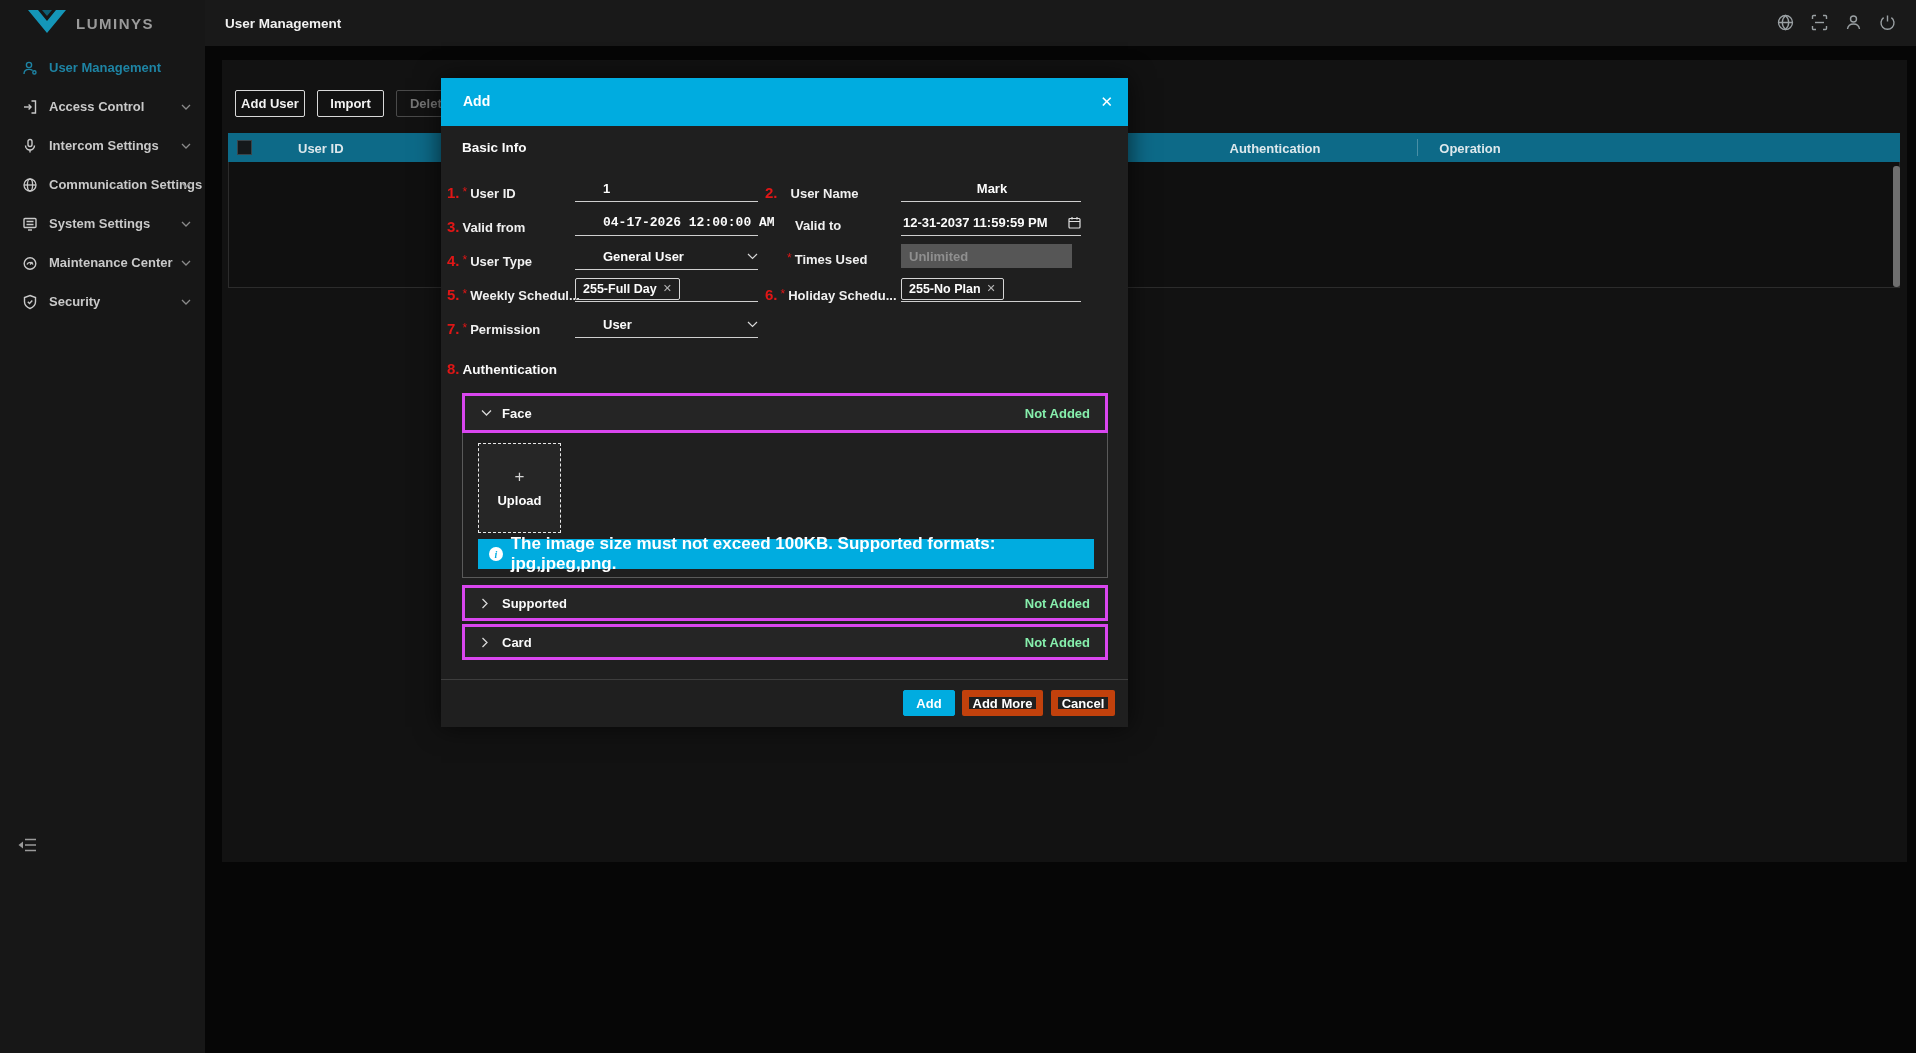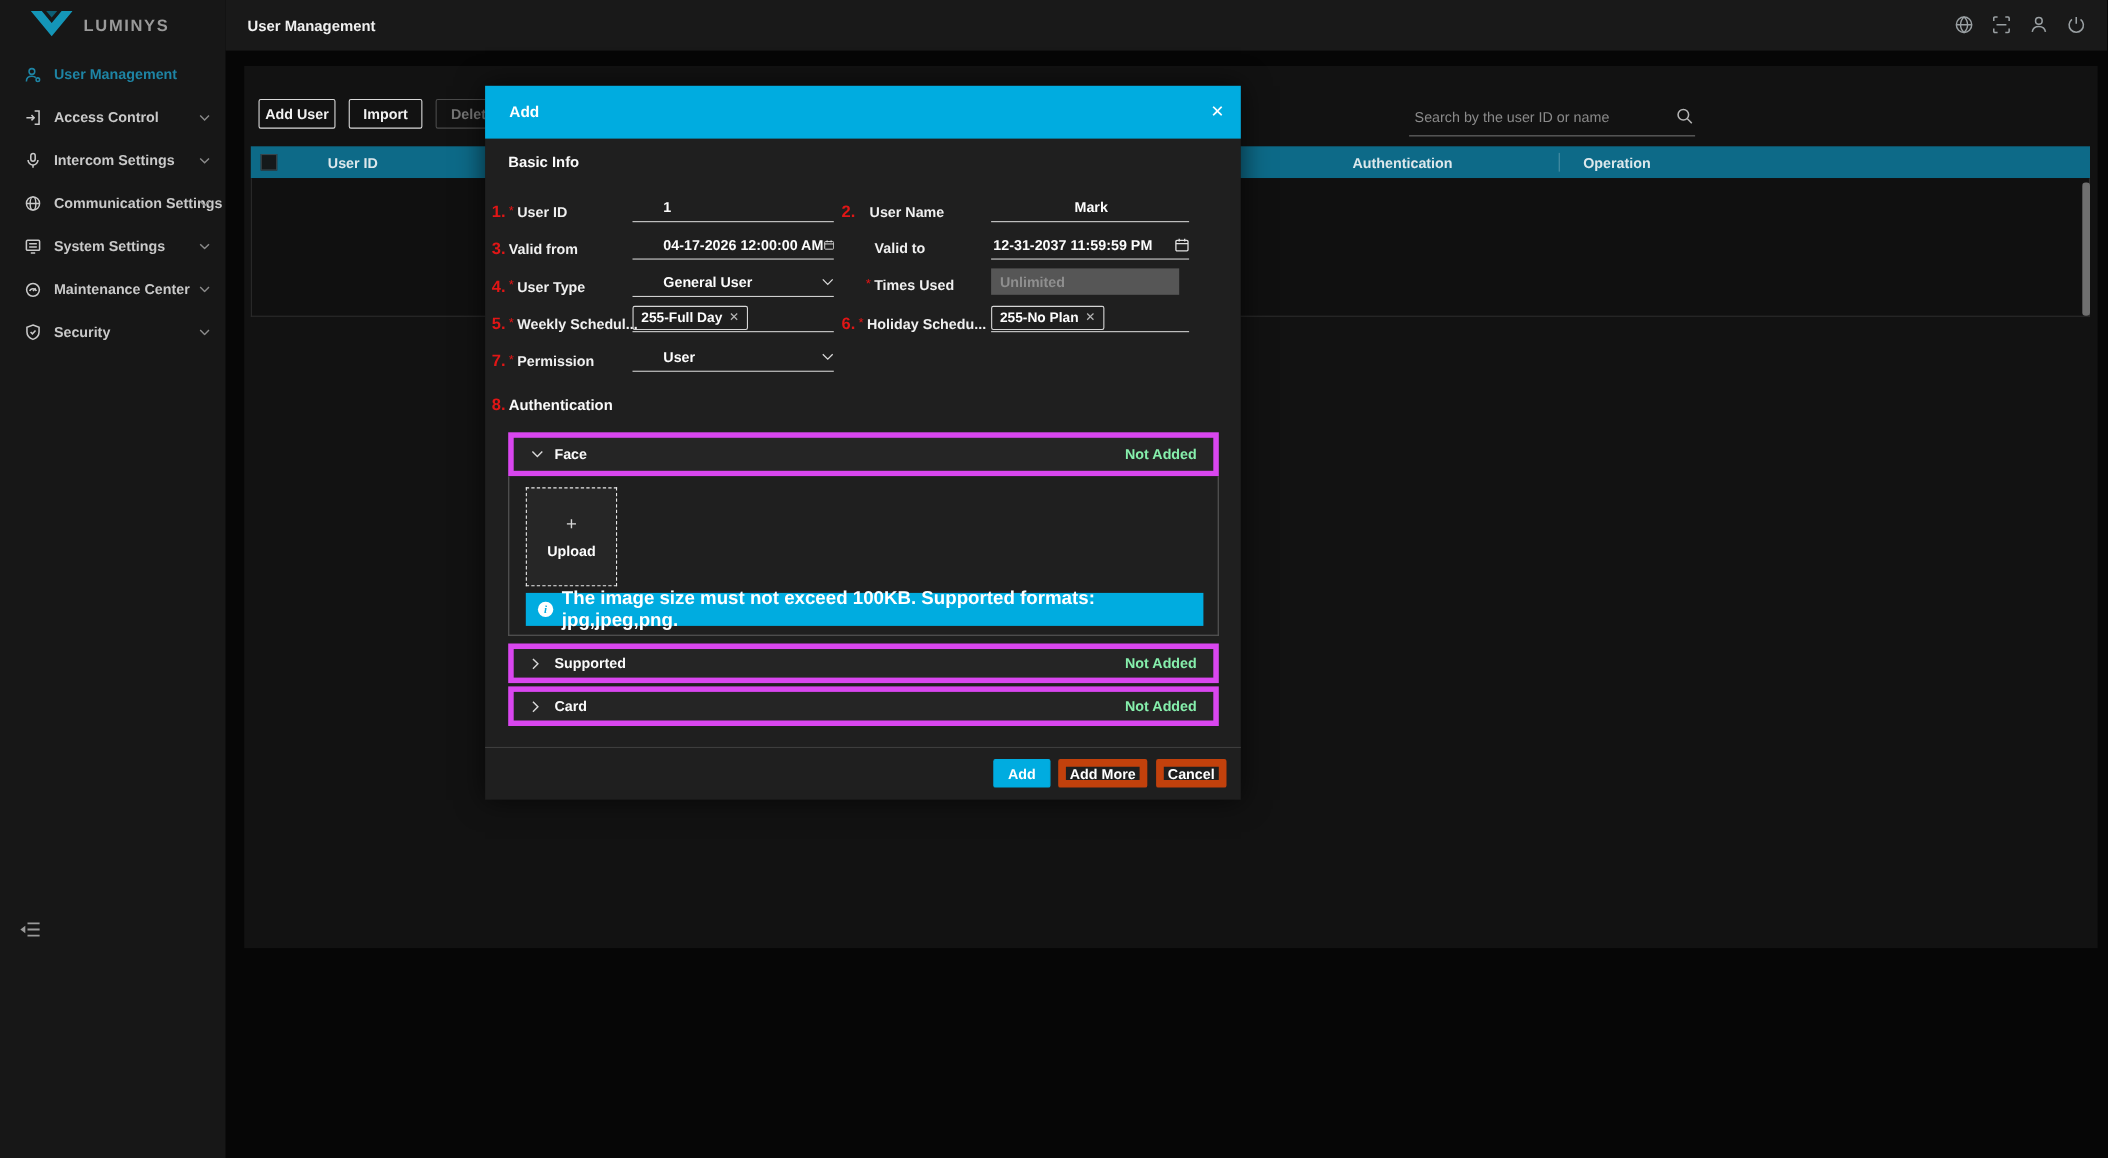--- a/index.html
+++ b/index.html
@@ -55,21 +55,21 @@
   .ltext { font-size:13px; font-weight:600; color:#f0f0f0; }
   .field { position:absolute; height:26px; border-bottom:1px solid #cfcfcf; display:flex; align-items:center; }
   .fval { font-size:13px; font-weight:700; color:#fcfcfc; white-space:nowrap; }
   .f-ico { margin-left:auto; width:13px; height:13px; color:#e0e0e0; cursor:pointer; }
   .sel-chev { margin-left:auto; width:11px; height:7px; color:#d8d8d8; }
   .dis-input { position:absolute; height:24px; background:#565656; display:flex; align-items:center; padding-left:8px; cursor:not-allowed; }
   .dis-input .fval { color:#8f8f8f; }
   .tag { display:inline-flex; align-items:center; border:1px solid #d5d5d5; border-radius:2px; height:22px; padding:0 7px; background:transparent; }
   .tag .tval { font-size:12.5px; font-weight:700; color:#fcfcfc; white-space:nowrap; }
   .tag .tx { margin-left:6px; font-size:11px; color:#b5b5b5; cursor:pointer; }
-  .acc { position:absolute; left:21px; width:646px; border:5px solid #d946ef; background:#252525; }
+  .acc { position:absolute; left:21px; width:646px; border:3px solid #d946ef; background:#252525; }
   .acc-head { position:relative; height:100%; }
   .acc-chev { position:absolute; left:16px; top:50%; margin-top:-4px; width:11px; height:8px; color:#d8d8d8; }
   .acc-label { position:absolute; left:37px; top:50%; transform:translateY(-50%); font-size:13px; font-weight:700; color:#fafafa; }
   .acc-status { position:absolute; right:15px; top:50%; transform:translateY(-50%); font-size:13px; font-weight:700; color:#86efac; }
   .face-content { position:absolute; left:21px; top:355px; width:646px; height:145px; border:1px solid #5a5a5a; border-top:none; background:#1f1f1f; }
   .upload-box { position:absolute; left:15px; top:10px; width:83px; height:90px; border:1px dashed #e8e8e8; background:#262626;
                 display:flex; flex-direction:column; align-items:center; justify-content:center; gap:8px; cursor:pointer; }
   .upload-plus { font-size:17px; color:#d5d5d5; line-height:16px; }
   .upload-text { font-size:13px; font-weight:700; color:#fcfcfc; }
   .banner { position:absolute; left:15px; top:106px; width:616px; height:30px; background:#00ACE0; display:flex; align-items:center; padding-left:11px; gap:8px; }
@@ -200,27 +200,20 @@
       </svg>
     </div>
   </div>
 
   <div class="abs main-panel"></div>
 
   <button class="btn-ghost" style="left:235px; top:90px; width:70px;">Add User</button>
   <button class="btn-ghost" style="left:317px; top:90px; width:67px;">Import</button>
   <button class="btn-ghost disabled" style="left:396px; top:90px; width:67px;">Delete</button>
 
-  <div class="search-wrap">
-    <span class="search-ph">Search by the user ID or name</span>
-    <svg class="search-ico" viewBox="0 0 15 15" fill="none" stroke="currentColor" stroke-width="1.4">
-      <circle cx="6.3" cy="6.3" r="4.8"></circle>
-        <path d="M10 10 14 14"></path>
-    </svg>
-  </div>
 
   <div class="abs thead">
     <span class="th-check"></span>
     <span class="th-label" style="left:70px;">User ID</span>
     <span class="th-divider"></span>
     <span class="th-label" style="left:997px; width:100px; text-align:center;">Authentication</span>
     <span class="th-label" style="left:1192px; width:100px; text-align:center;">Operation</span>
   </div>
   <div class="abs tbody"></div>
   <div class="abs vscroll"></div>
@@ -247,21 +240,21 @@
     </div>
     <div class="field" style="left:460px; top:98px; width:180px;justify-content:center;">
       <span class="fval" style="padding-left:2px;">Mark</span>
     </div>
 
     <div class="flabel" style="left:6px; top:140px;">
       <span class="rnum">3.</span>
       <span class="ltext">Valid from</span>
     </div>
     <div class="field" style="left:134px; top:132px; width:183px;">
-      <span class="fval" style="padding-left:28px;">04-17-2026 12:00:00 AM</span>
+      <span class="fval" style="padding-left:28px;font-family:Liberation Mono, monospace;">04-17-2026 12:00:00 AM</span>
       <svg class="f-ico" viewBox="0 0 13 13" fill="none" stroke="currentColor" stroke-width="1.2">
         <rect x="1" y="2.5" width="11" height="9.5" rx="1"></rect>
           <path d="M1 5.5h11M4 1v2.5M9 1v2.5"></path>
       </svg>
     </div>
     <div class="flabel" style="left:354px; top:140px;">
       <span class="ltext">Valid to</span>
     </div>
     <div class="field" style="left:460px; top:132px; width:180px;">
       <span class="fval" style="padding-left:2px;">12-31-2037 11:59:59 PM</span>

